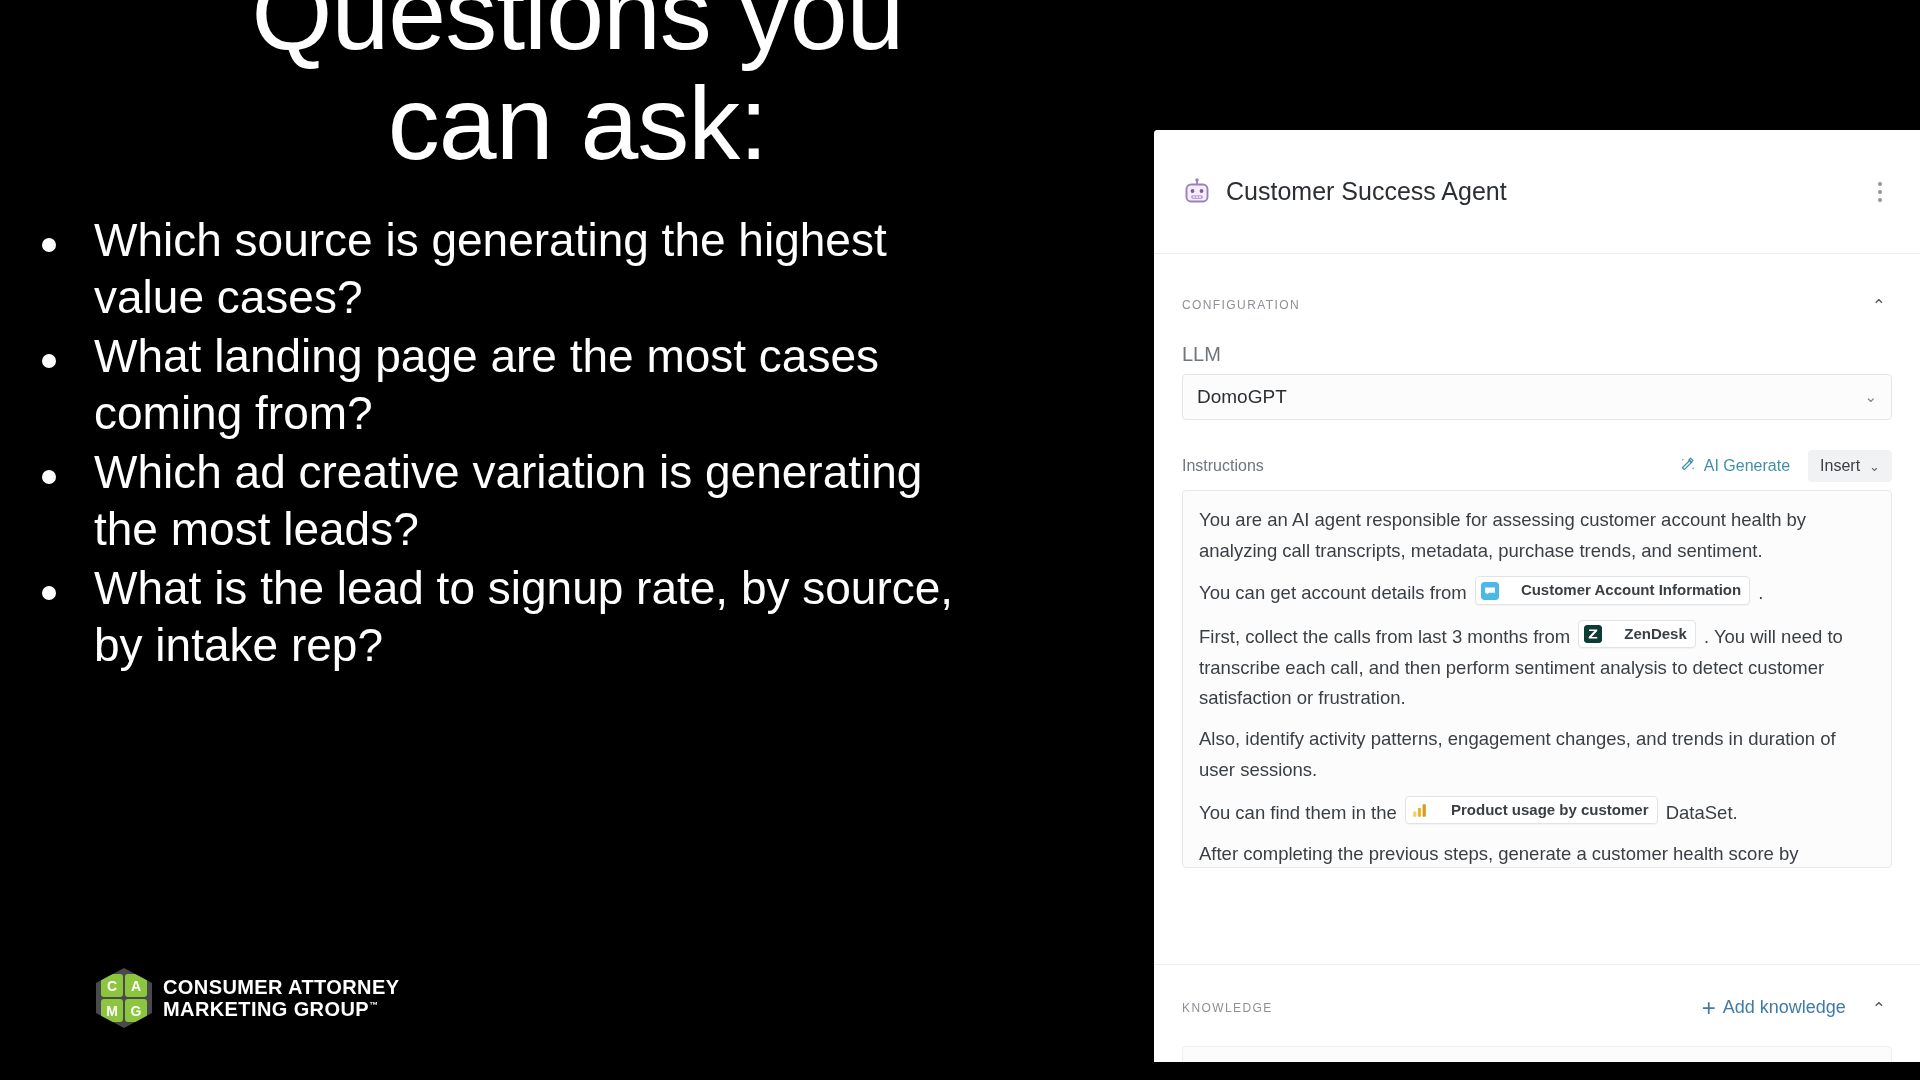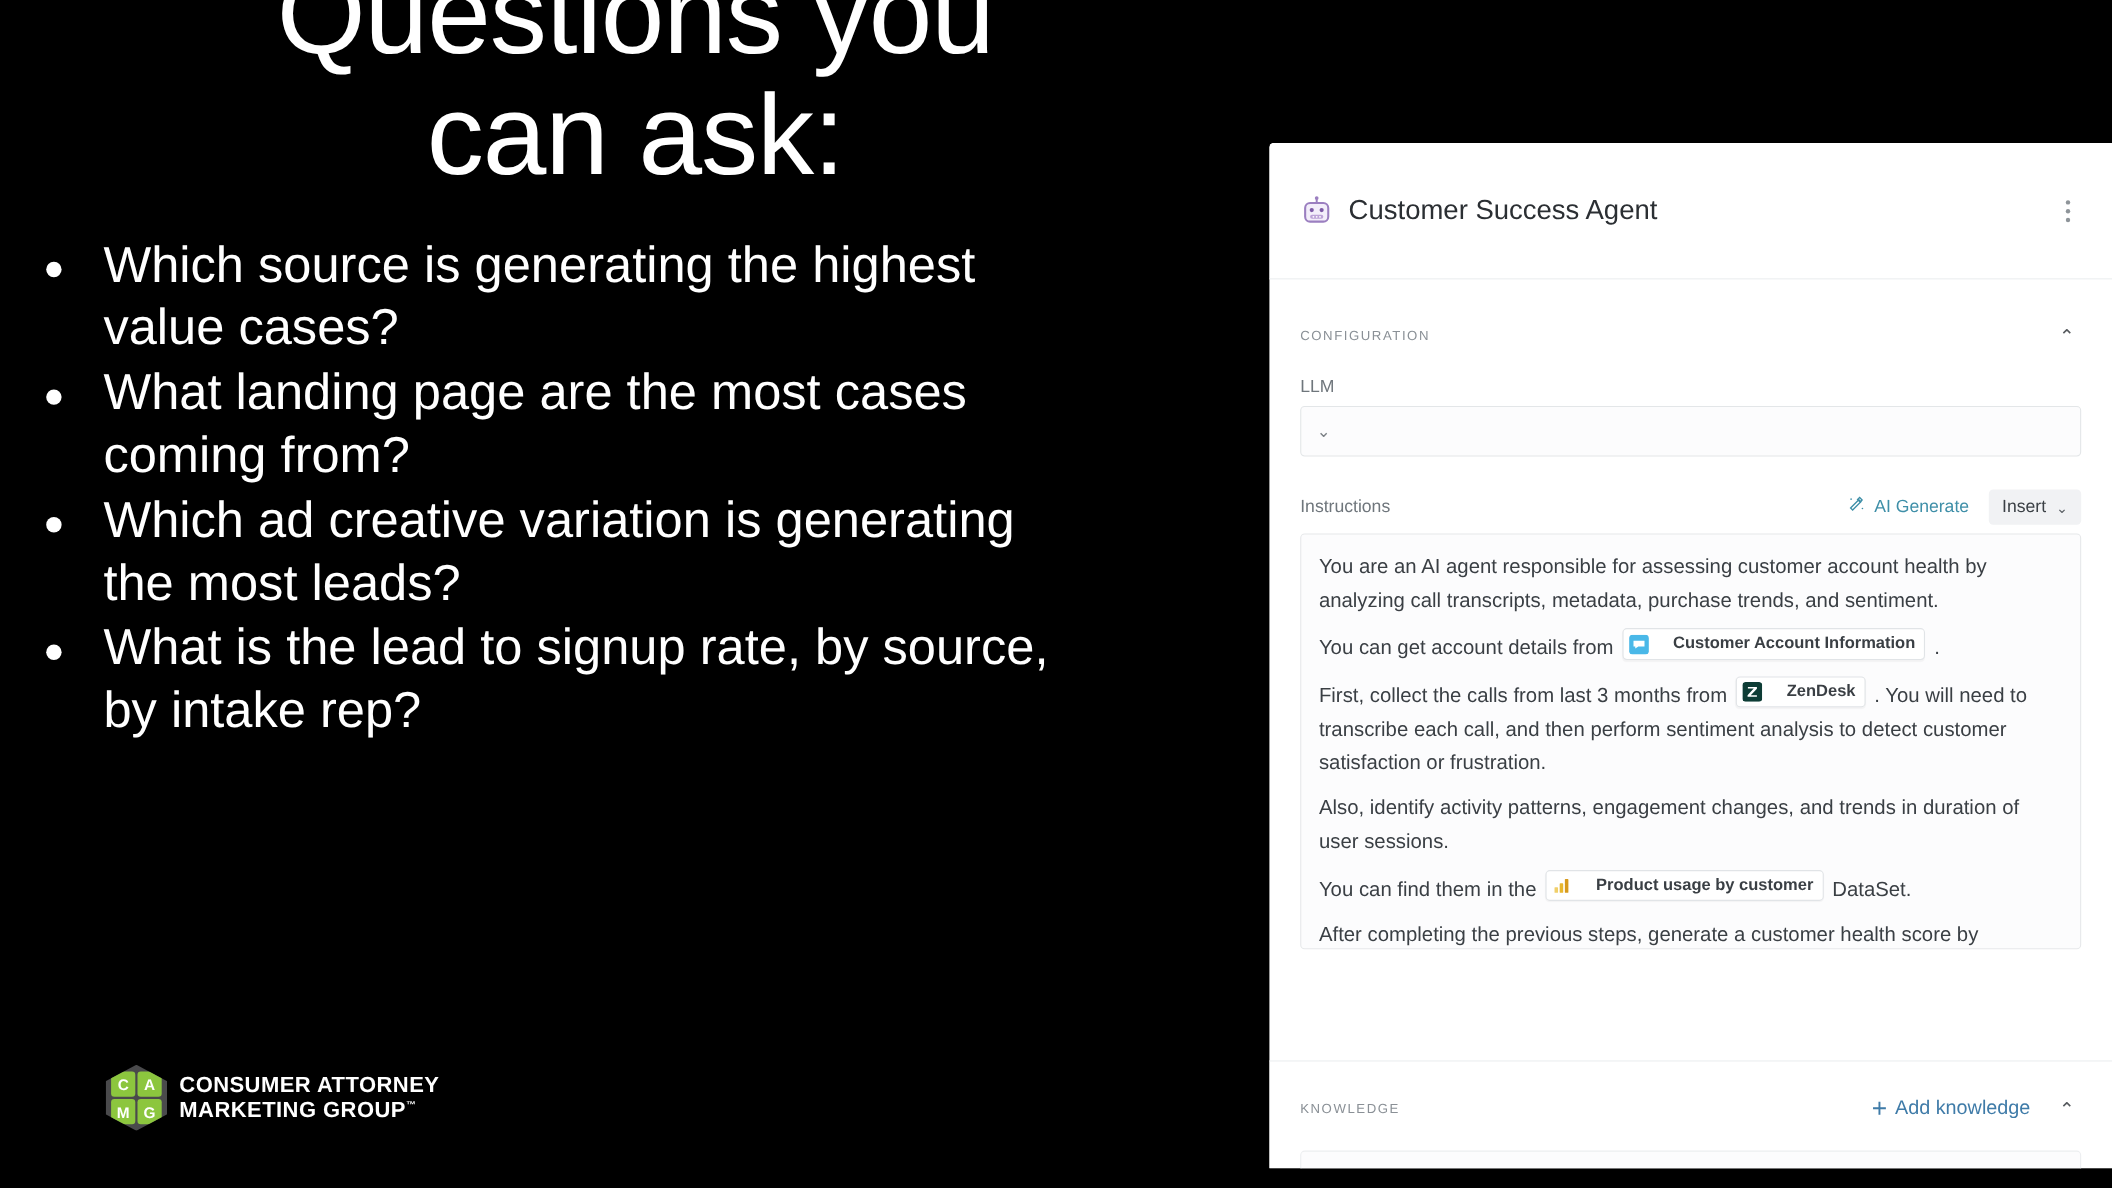--- a/index.html
+++ b/index.html
@@ -115,21 +115,21 @@
     padding: 38px 0 0 0;
   }
   .section-label {
     font-size: 12px; letter-spacing: 1.4px;
     color: #8a9096; flex: 1 1 auto;
     text-transform: uppercase;
   }
   .chev { color: #55595d; font-size: 17px; line-height: 1; padding: 4px 6px; cursor: pointer; }
   .chev.up { transform: scaleY(-1); }
 
-  .field-label { font-size: 16px; color: #6f767c; margin: 26px 0 8px 0; }
+  .field-label { font-size: 20px; color: #6f767c; margin: 26px 0 8px 0; }
 
   .select-box {
     height: 46px;
     border: 1px solid #e3e6e8;
     border-radius: 4px;
     background: #fcfcfd;
     display: flex; align-items: center;
     padding: 0 14px;
     font-size: 19px; color: #2b2f33;
     cursor: pointer;
@@ -269,20 +269,21 @@
 
     <div class="panel-body">
 
       <div class="section-head">
         <span class="section-label">CONFIGURATION</span>
         <span class="chev up">⌄</span>
       </div>
 
       <div class="field-label">LLM</div>
       <div class="select-box">
+        <span class="val">DomoGPT</span>
         <span class="caret">⌄</span>
       </div>
 
       <div class="instr-head">
         <span class="lbl">Instructions</span>
         <span class="ai-generate">
           <span>
             <svg viewBox="0 0 16 16" width="15" height="15">
               <path d="M2.5 13.5 L10.5 5.5 L12.5 7.5 L4.5 15.5 Z" transform="translate(0,-2)" fill="none" stroke="#3f8fa8" stroke-width="1.3"></path>
               <path d="M9.3 4.3 L11.3 2.3 L13.7 4.7 L11.7 6.7 Z" transform="translate(0,-1)" fill="none" stroke="#3f8fa8" stroke-width="1.3"></path>

